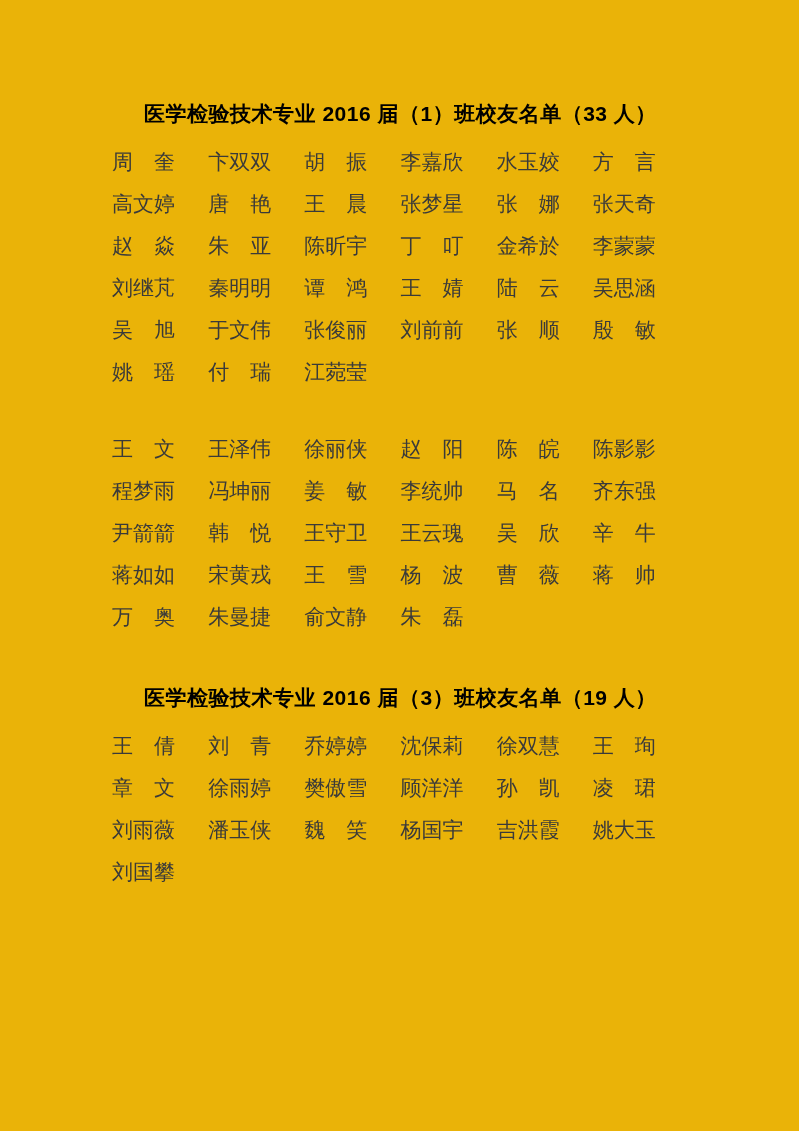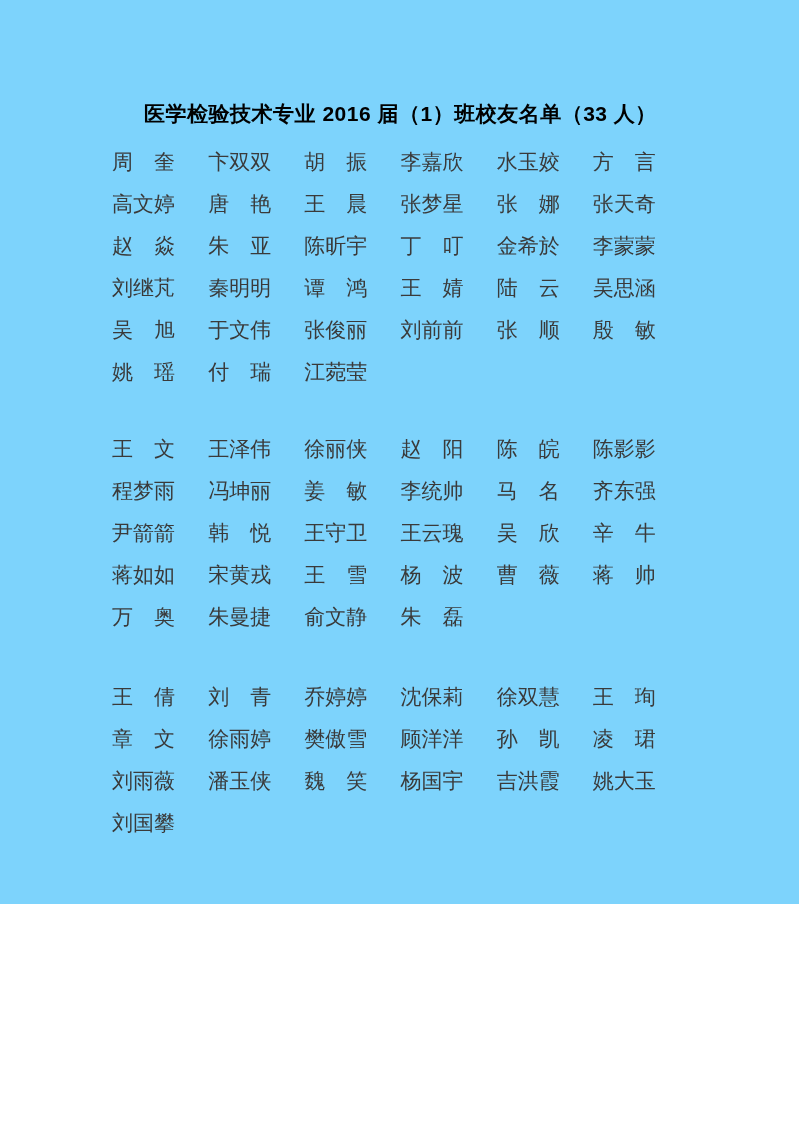--- a/index.html
+++ b/index.html
@@ -3,23 +3,23 @@
 <meta charset="utf-8">
 <style>
   html, body {
     margin: 0;
     padding: 0;
     background: #ffffff;
   }
   .page {
     position: relative;
     width: 799px;
-    height: 904px;
+    height: 1131px;
     margin: 0 auto;
-    background: #7dd3fc;
+    background: #eab308;
     box-sizing: border-box;
     padding: 103px 110px 0 112px;
     overflow: hidden;
     font-family: "Liberation Serif", serif;
   }
   .section { margin: 0; }
   .section + .section.gap-a { margin-top: 56px; }
   .section + .section.gap-b { margin-top: 59px; }
   .section-title {
     font-family: "Liberation Sans", sans-serif;
@@ -121,20 +121,21 @@
         <span class="name">曹薇</span>
         <span class="name">蒋帅</span>
         <span class="name">万奥</span>
         <span class="name">朱曼捷</span>
         <span class="name">俞文静</span>
         <span class="name">朱磊</span>
       </div>
   </div>
 
   <div class="section gap-b">
+    <h2 class="section-title">医学检验技术专业 2016 届（3）班校友名单（19 人）</h2>
     <div class="names-grid">
         <span class="name">王倩</span>
         <span class="name">刘青</span>
         <span class="name">乔婷婷</span>
         <span class="name">沈保莉</span>
         <span class="name">徐双慧</span>
         <span class="name">王珣</span>
         <span class="name">章文</span>
         <span class="name">徐雨婷</span>
         <span class="name">樊傲雪</span>

